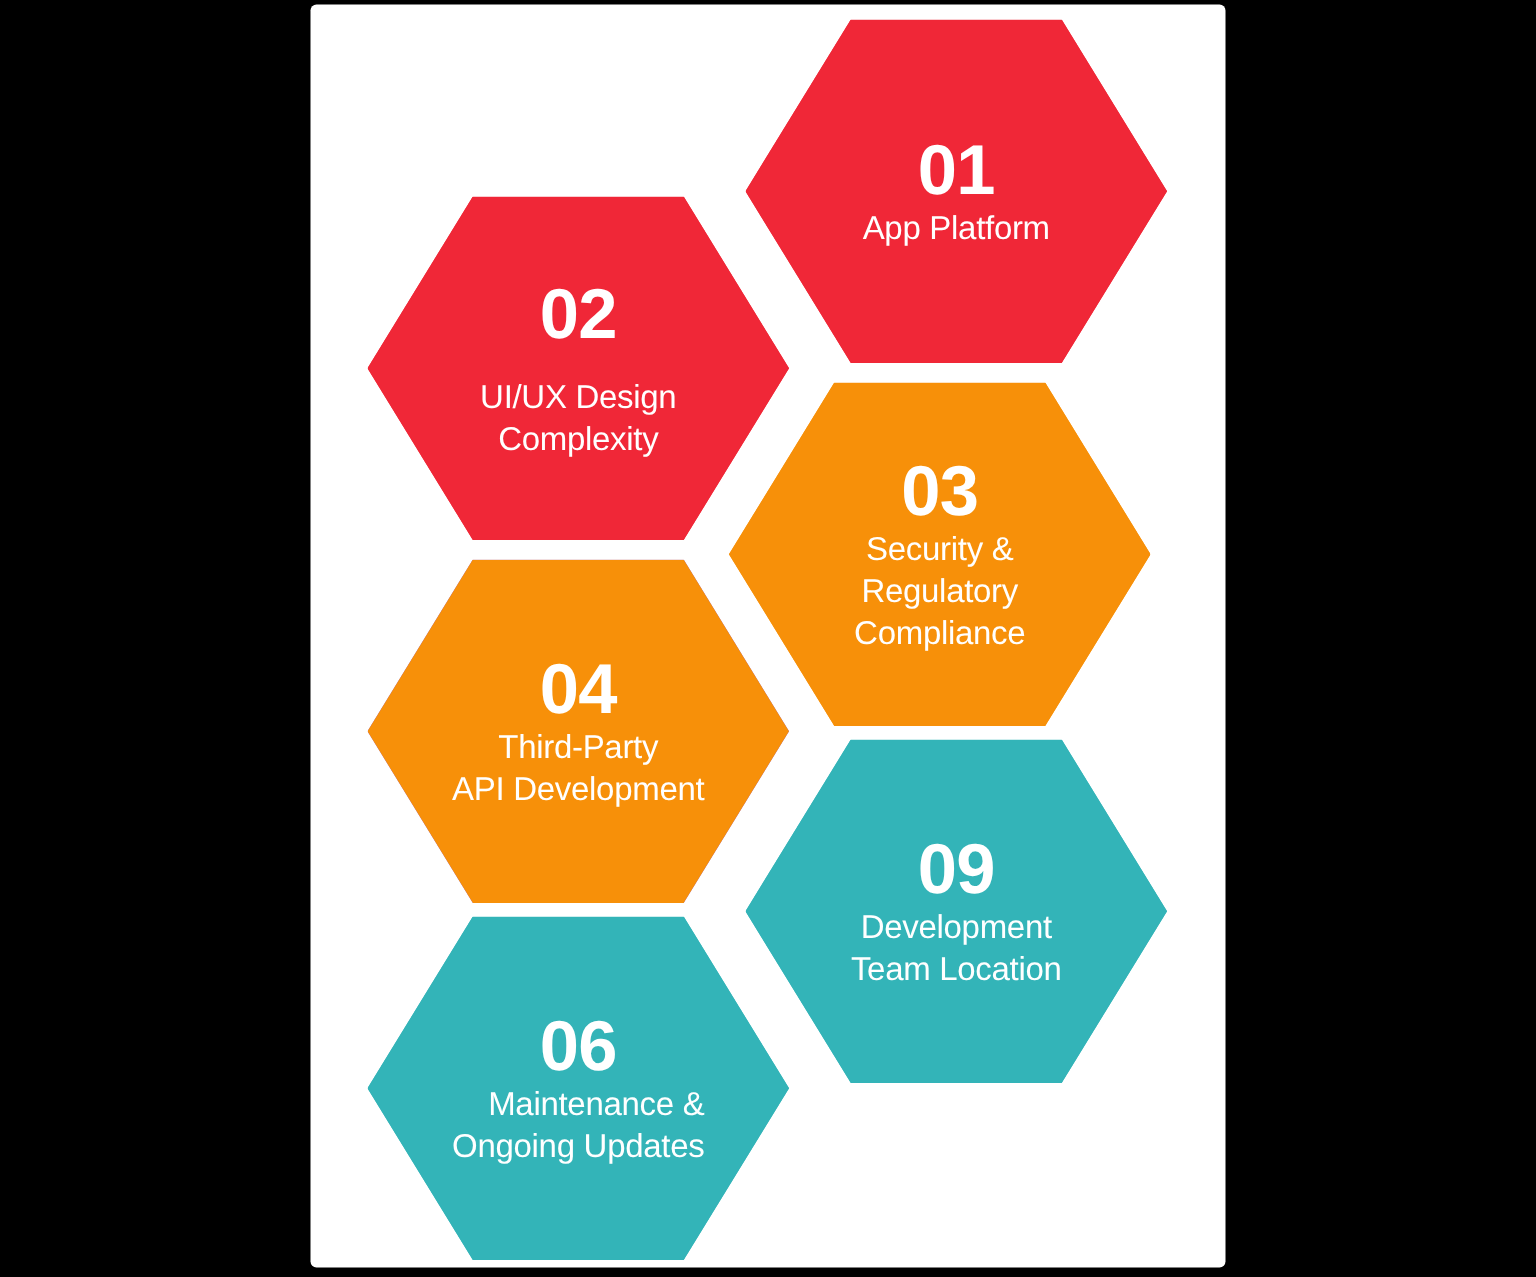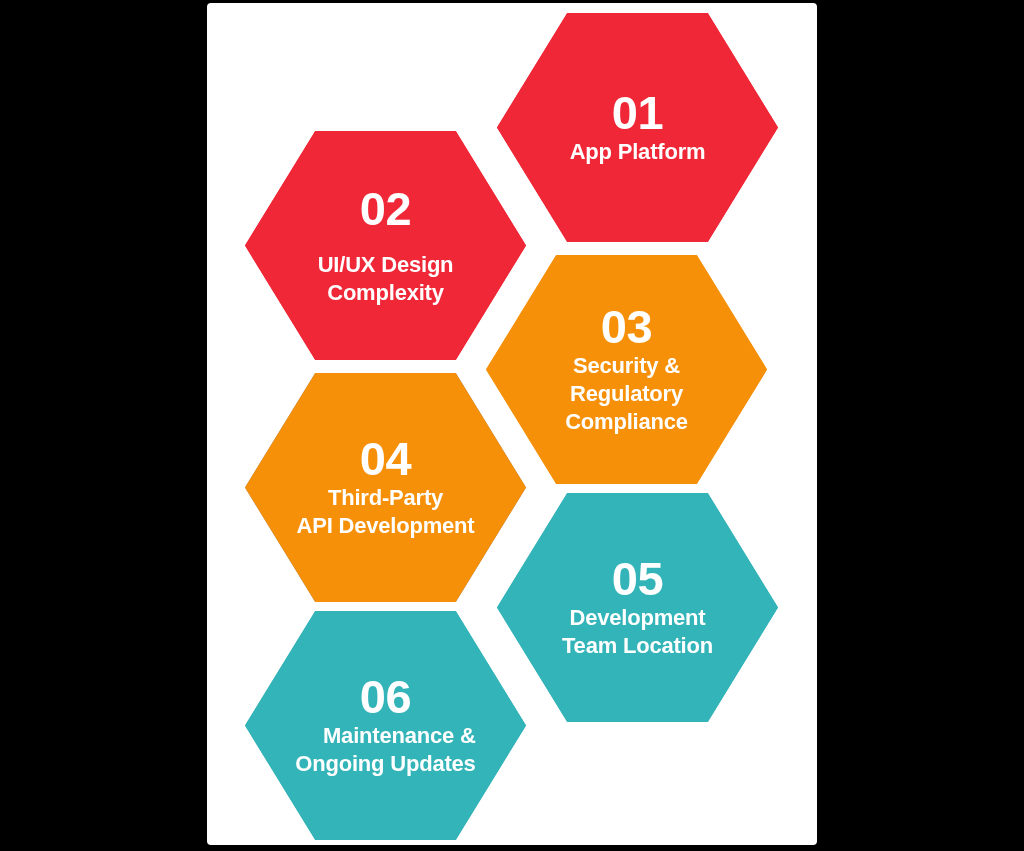--- a/index.html
+++ b/index.html
@@ -69,21 +69,21 @@
     font-weight: 700;
     line-height: 1.0;
     color: #ffffff;
     letter-spacing: -0.5px;
     margin-bottom: 2px;
   }
 
   .hex .label {
     position: relative;
     font-size: 22px;
-    font-weight: 700;
+    font-weight: 400;
     line-height: 1.26;
     color: #ffffff;
     letter-spacing: -0.2px;
     white-space: pre-line;
   }
 
   
   #hex-1 { left: 290px; top:  10px; }
   #hex-2 { left:  38px; top: 128px; }
   #hex-3 { left: 279px; top: 252px; }
@@ -112,30 +112,30 @@
     </div>
 
     <div class="hex" id="hex-3" style="background: rgb(247, 144, 9);">
       <div class="hex-inner" style="background: rgb(247, 144, 9);"></div>
       <div class="num">03</div>
       <div class="label">Security &amp;
 Regulatory
 Compliance</div>
     </div>
 
-    <div class="hex" id="hex-4" style="background: #737373;">
+    <div class="hex" id="hex-4" style="background: #8b5cf6;">
       <div class="hex-inner" style="background: rgb(247, 144, 9);"></div>
       <div class="num">04</div>
       <div class="label">Third-Party
 API Development</div>
     </div>
 
     <div class="hex" id="hex-5" style="background: rgb(51, 180, 184);">
       <div class="hex-inner" style="background: rgb(51, 180, 184);"></div>
-      <div class="num">05</div>
+      <div class="num">09</div>
       <div class="label">Development
 Team Location</div>
     </div>
 
     <div class="hex" id="hex-6" style="background: rgb(51, 180, 184); text-align: right;">
       <div class="hex-inner" style="background: rgb(51, 180, 184);"></div>
       <div class="num">06</div>
       <div class="label">Maintenance &amp;
 Ongoing Updates</div>
     </div>

